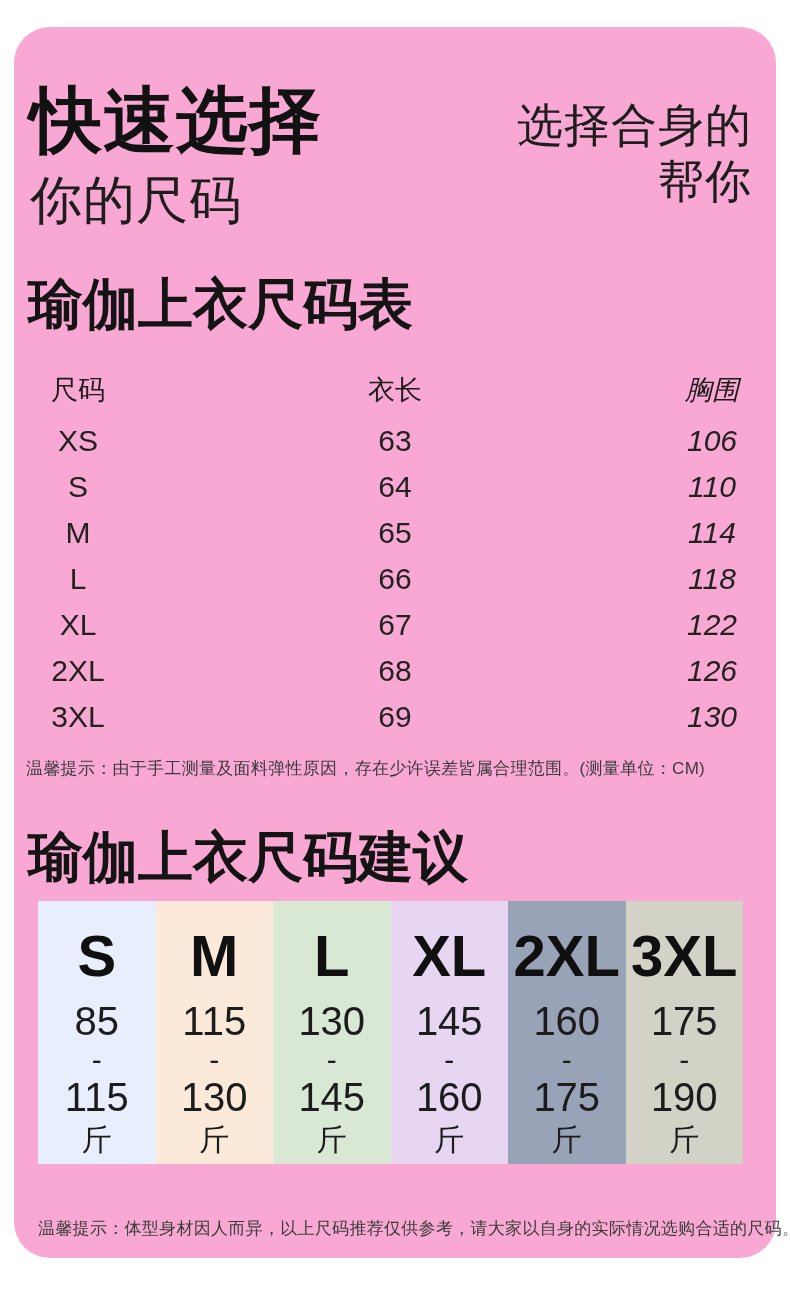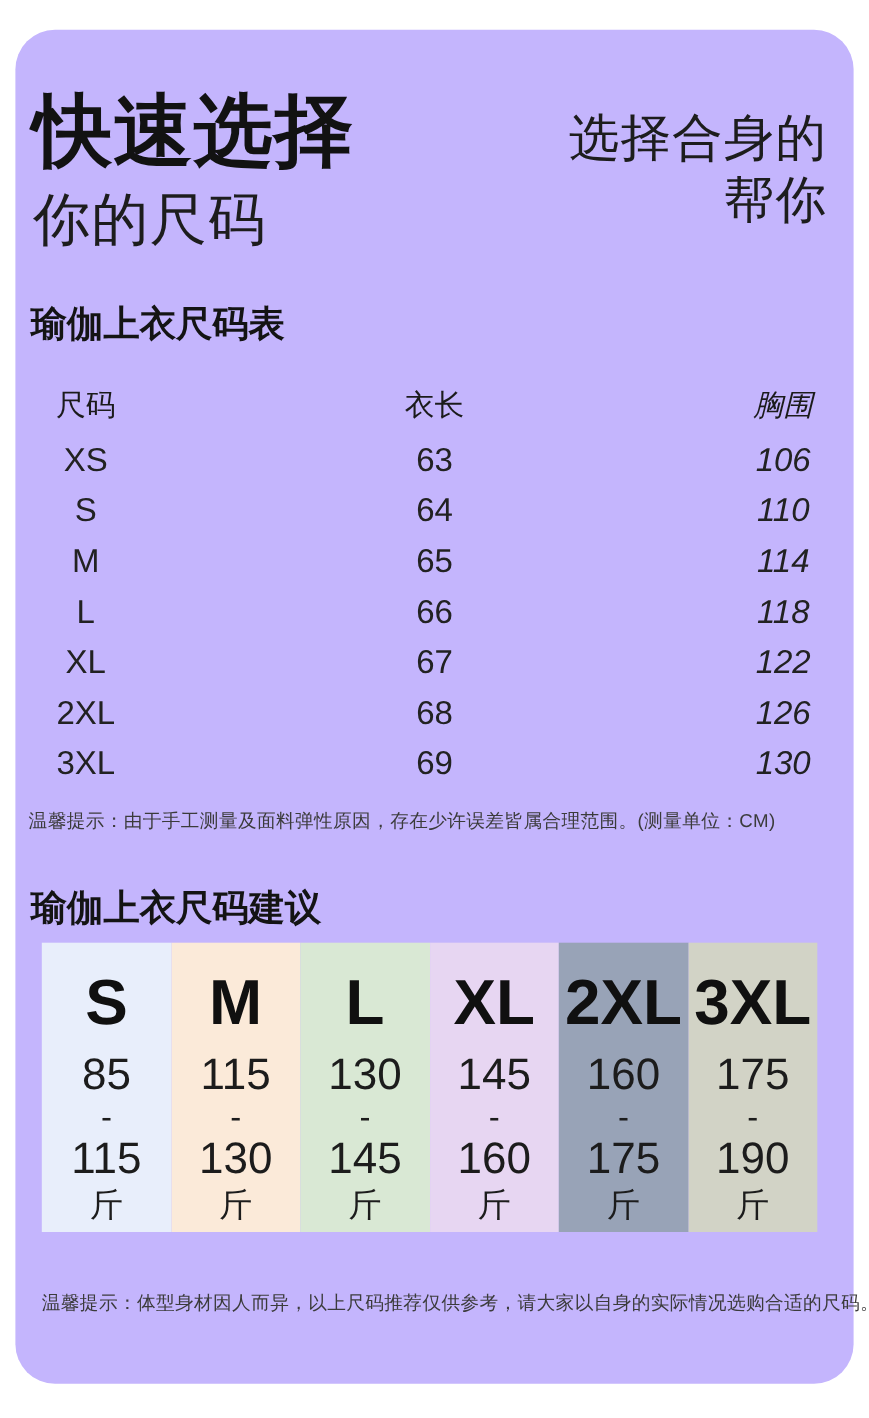--- a/index.html
+++ b/index.html
@@ -8,41 +8,41 @@
     height:1289px;
     position:relative;
     font-family:"Liberation Sans","DejaVu Sans",sans-serif;
     color:#161616;
     overflow:hidden;
   }
   .card {
     position:absolute;
     left:14px; top:27px;
     width:762px; height:1231px;
-    background:#c4b5fd;
+    background:#f9a8d4;
     border-radius:36px;
   }
   
   .hero { display:flex; justify-content:space-between; padding:56px 24px 0 16px; }
   .hero-title {
     font-size:72px; font-weight:bold; line-height:1.05;
     letter-spacing:1px; color:#121212; white-space:nowrap;
   }
   .hero-subtitle {
     font-size:52px; font-weight:300; line-height:1.05;
     margin-top:14px; letter-spacing:1px; color:#1d1d1d; white-space:nowrap;
   }
   .hero-right {
     text-align:right; font-size:46px; font-weight:300;
     line-height:1.22; margin-top:14px; letter-spacing:1px; color:#1d1d1d;
     white-space:nowrap;
   }
   
   .sec-title {
-    font-size:33px; font-weight:600; line-height:1;
+    font-size:55px; font-weight:600; line-height:1;
     margin:50px 0 0 14px; color:#141414; white-space:nowrap;
   }
   .sec-title.sec2 { }
   
   .table { margin:36px 35px 0 35px; }
   .t-row {
     display:flex; align-items:center; height:46px;
     font-size:30px; font-weight:300; color:#222222;
   }
   .t-row.t-head { height:44px; margin-bottom:6px; font-size:27px; font-weight:400; color:#1b1b1b; }

